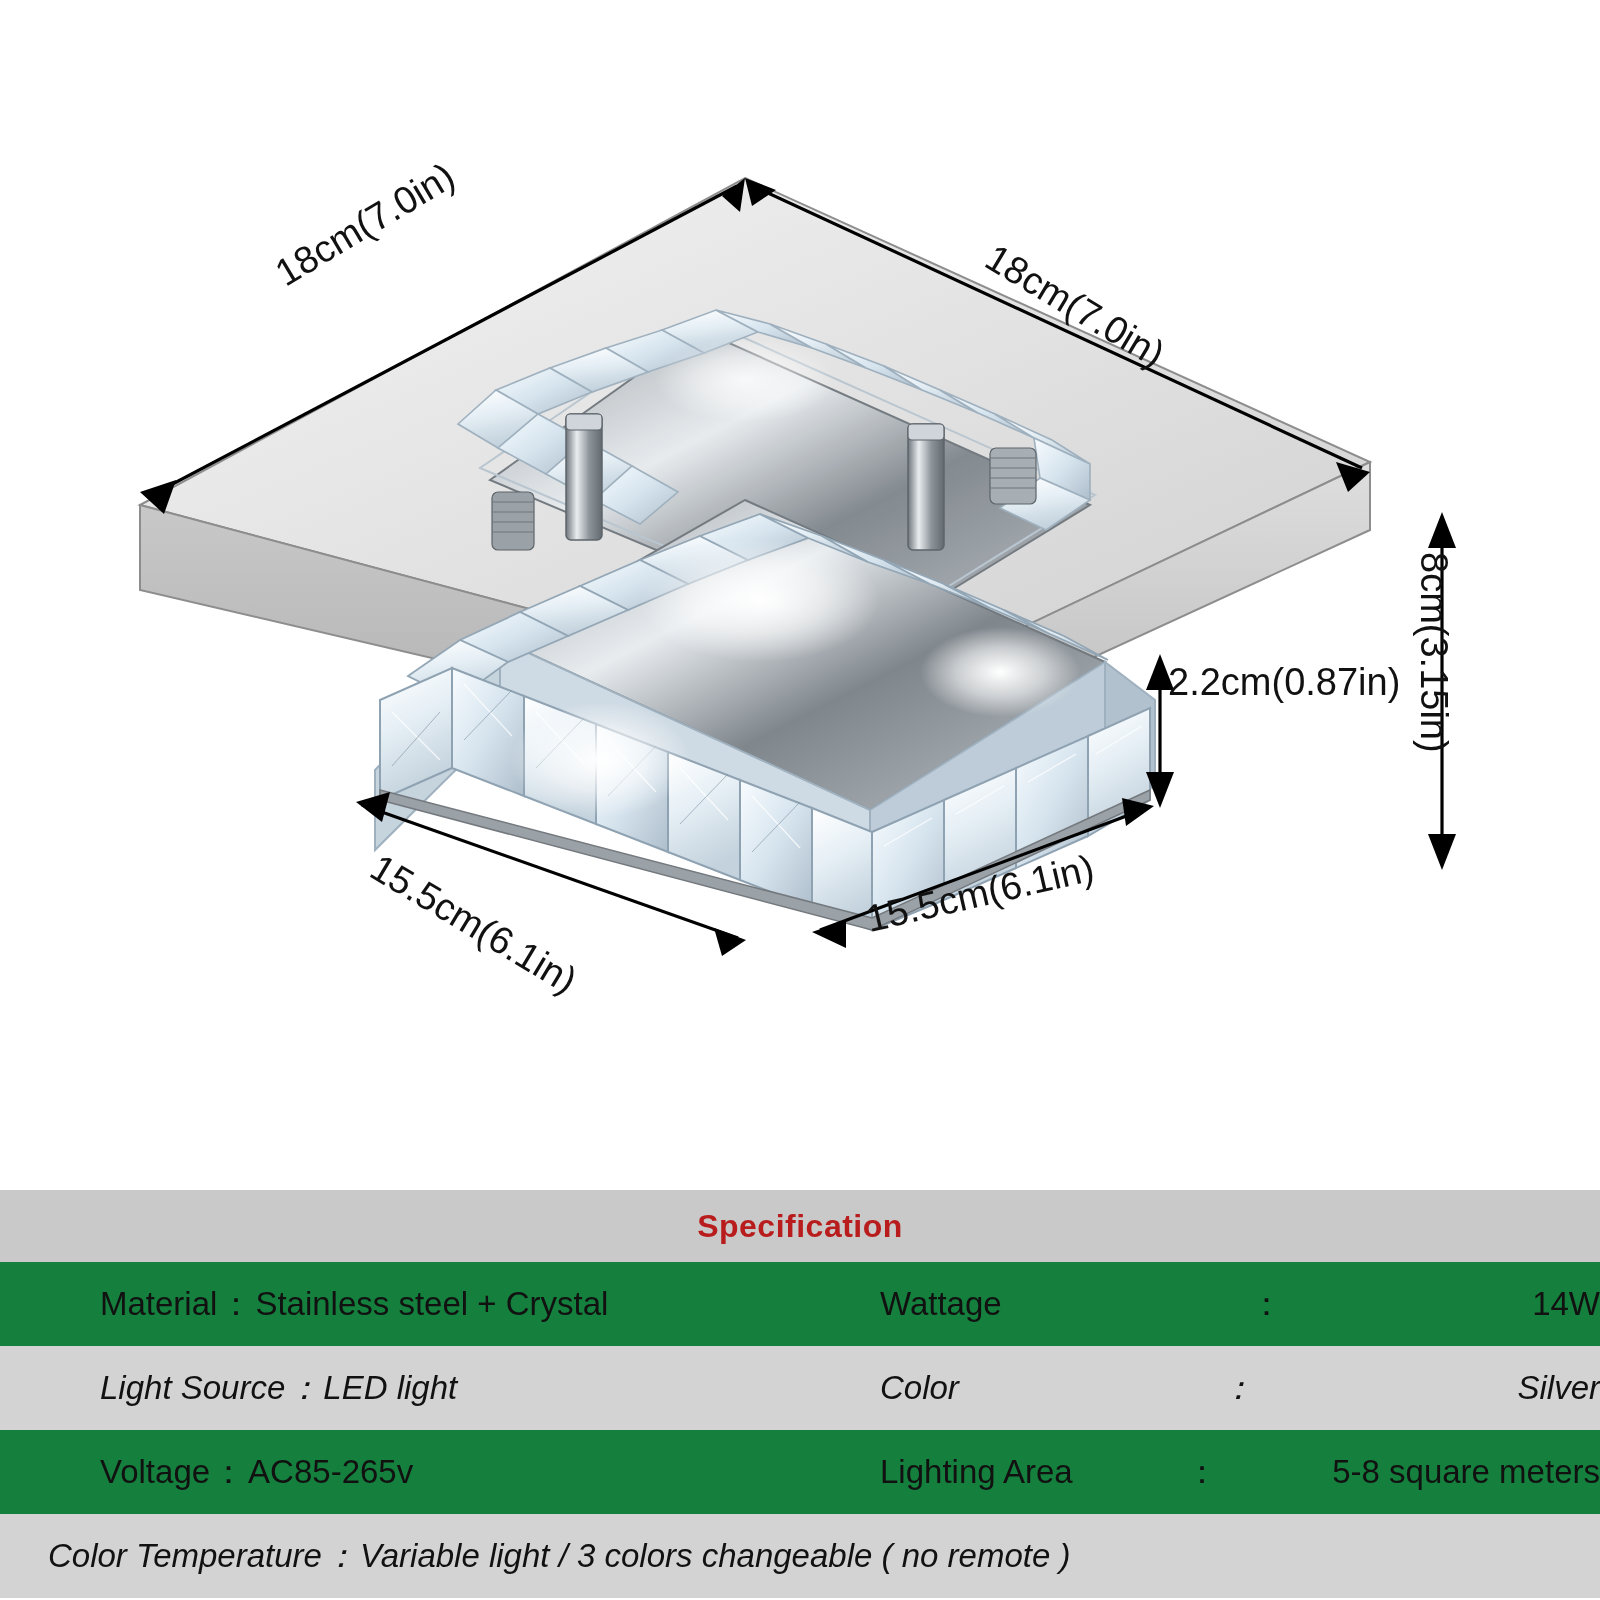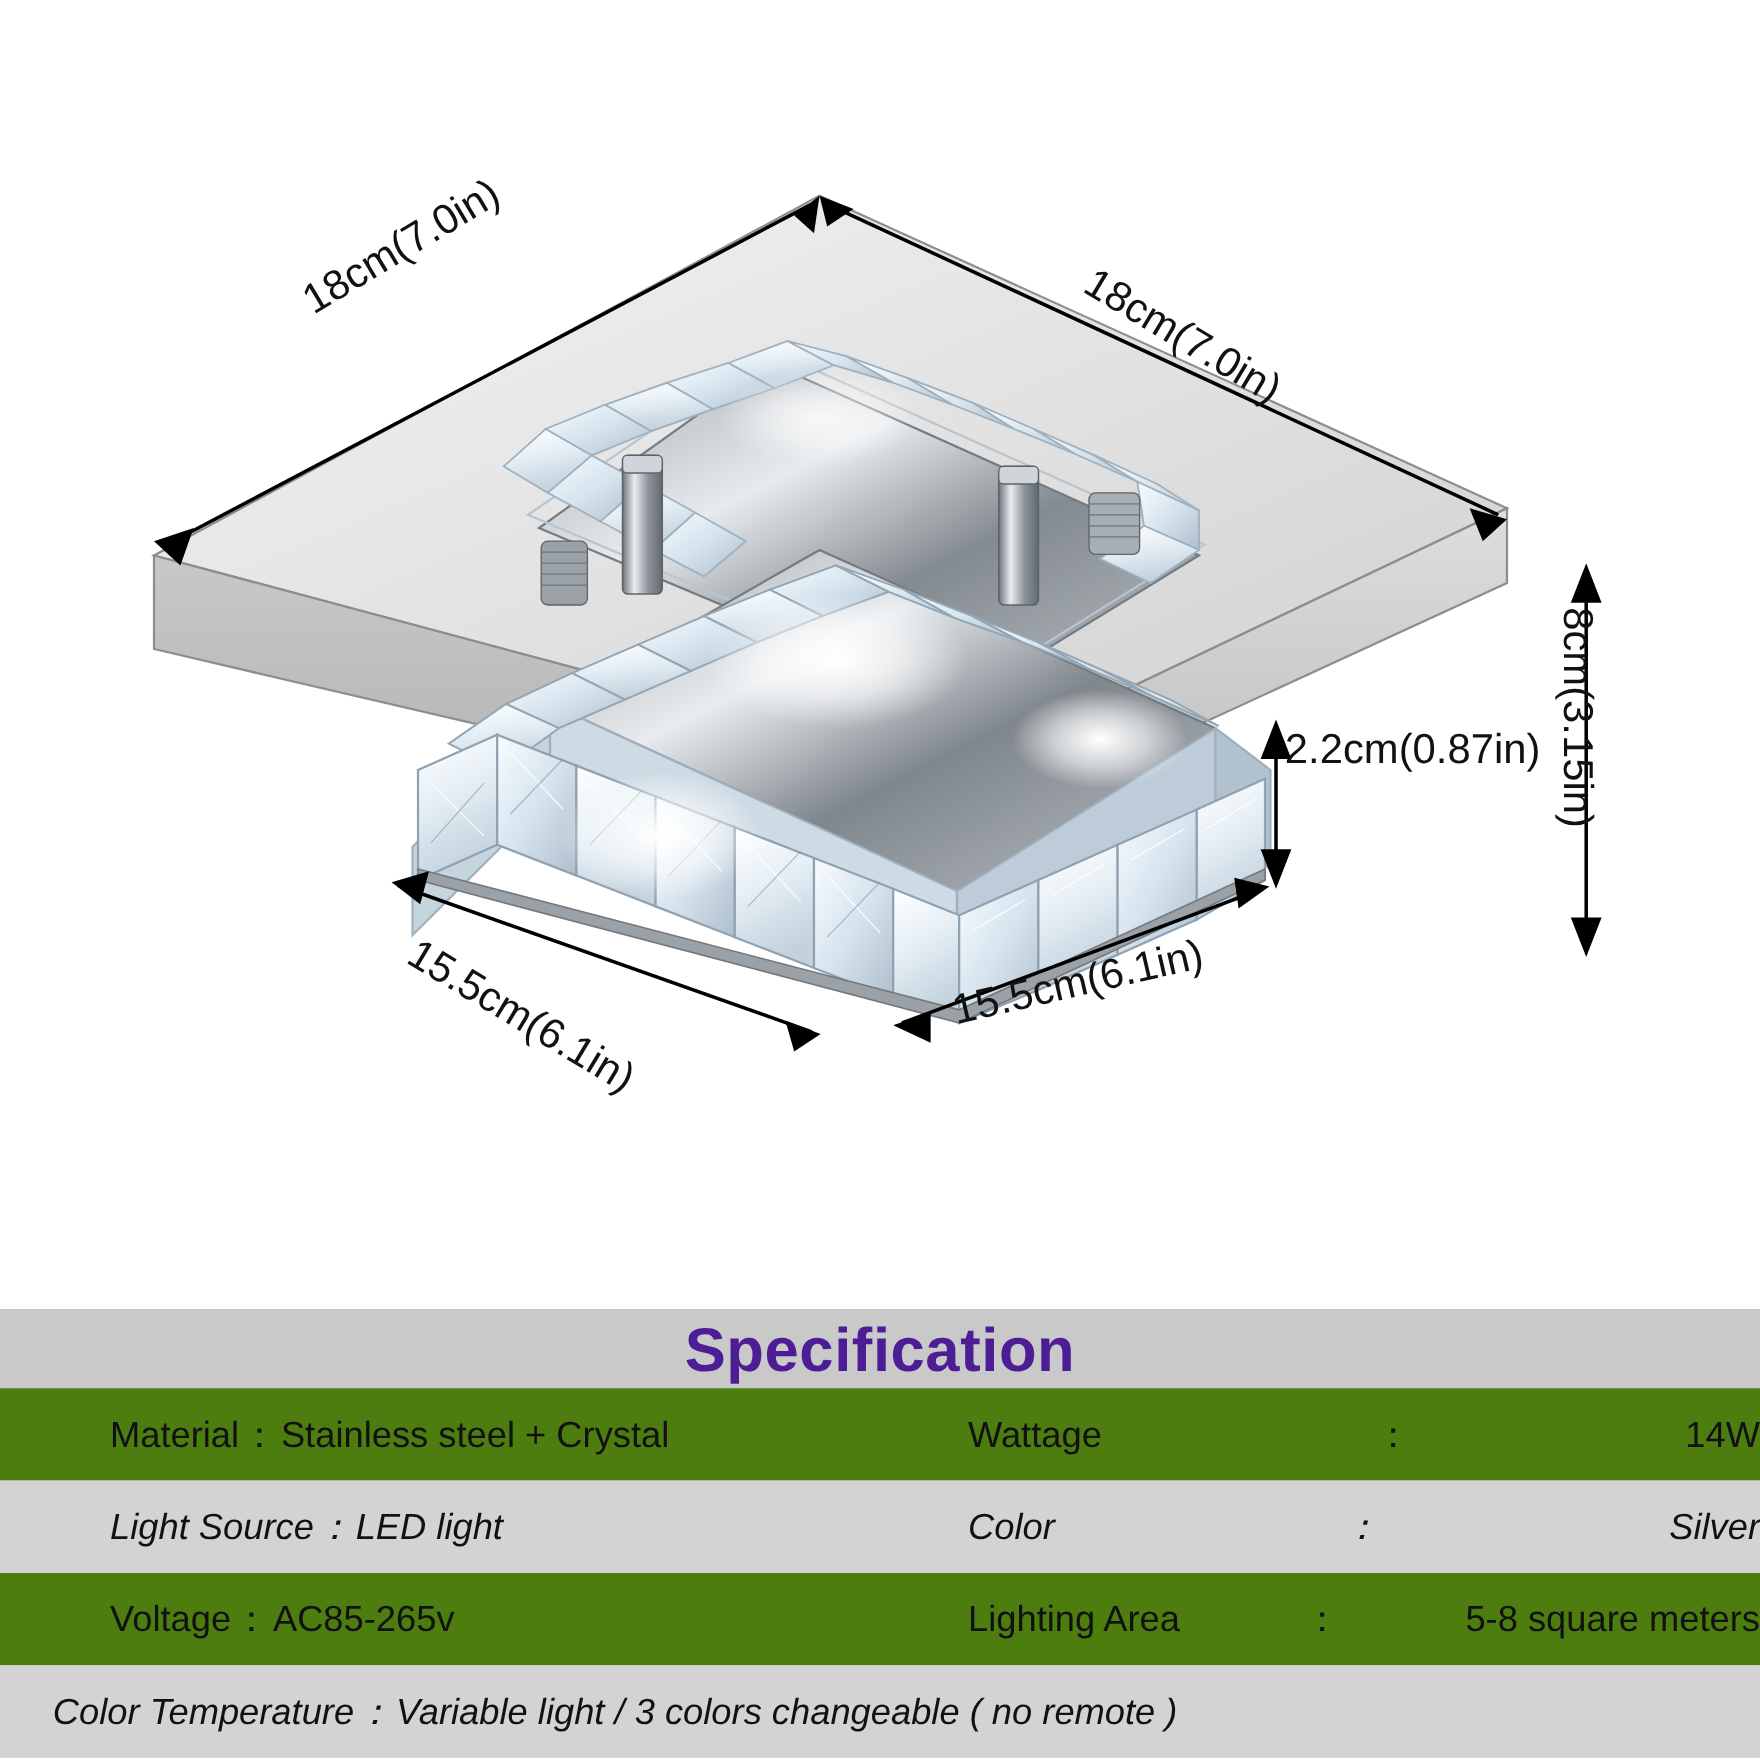--- a/index.html
+++ b/index.html
@@ -54,32 +54,32 @@
     height: 410px;
   }
   .spec-title-row {
     height: 72px;
     background: #c9c9c9;
     display: flex;
     align-items: center;
     justify-content: center;
   }
   .spec-title {
-    font-size: 56px;
+    font-size: 32px;
     font-weight: bold;
-    color: #4c1d95;
+    color: #b91c1c;
     letter-spacing: 0.5px;
   }
   .spec-row {
     height: 84px;
     display: flex;
     align-items: center;
     box-sizing: border-box;
   }
-  .spec-row.light { background: #4d7c0f; }
+  .spec-row.light { background: #15803d; }
   .spec-row.dark  { background: #d3d3d3; font-style: italic; }
 
   .spec-cell {
     display: flex;
     align-items: center;
     font-size: 33px;
     color: #111111;
     box-sizing: border-box;
     white-space: nowrap;
   }

